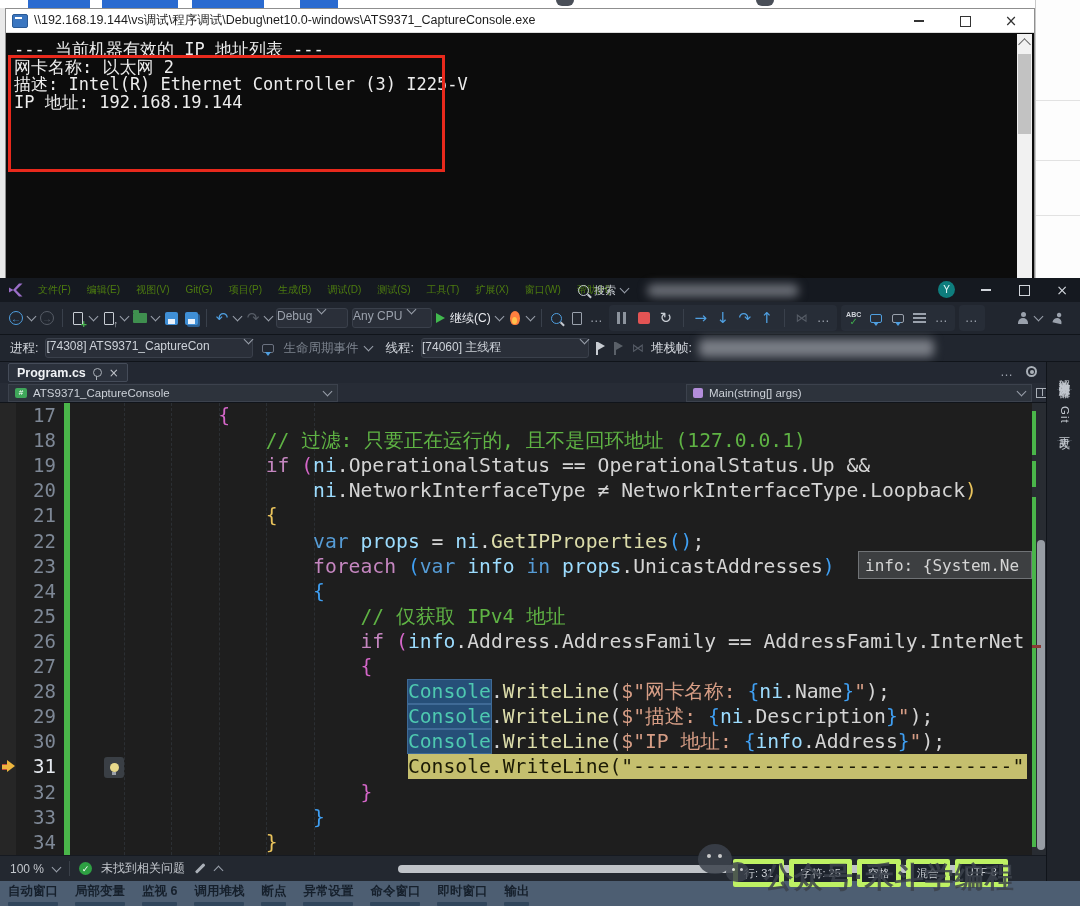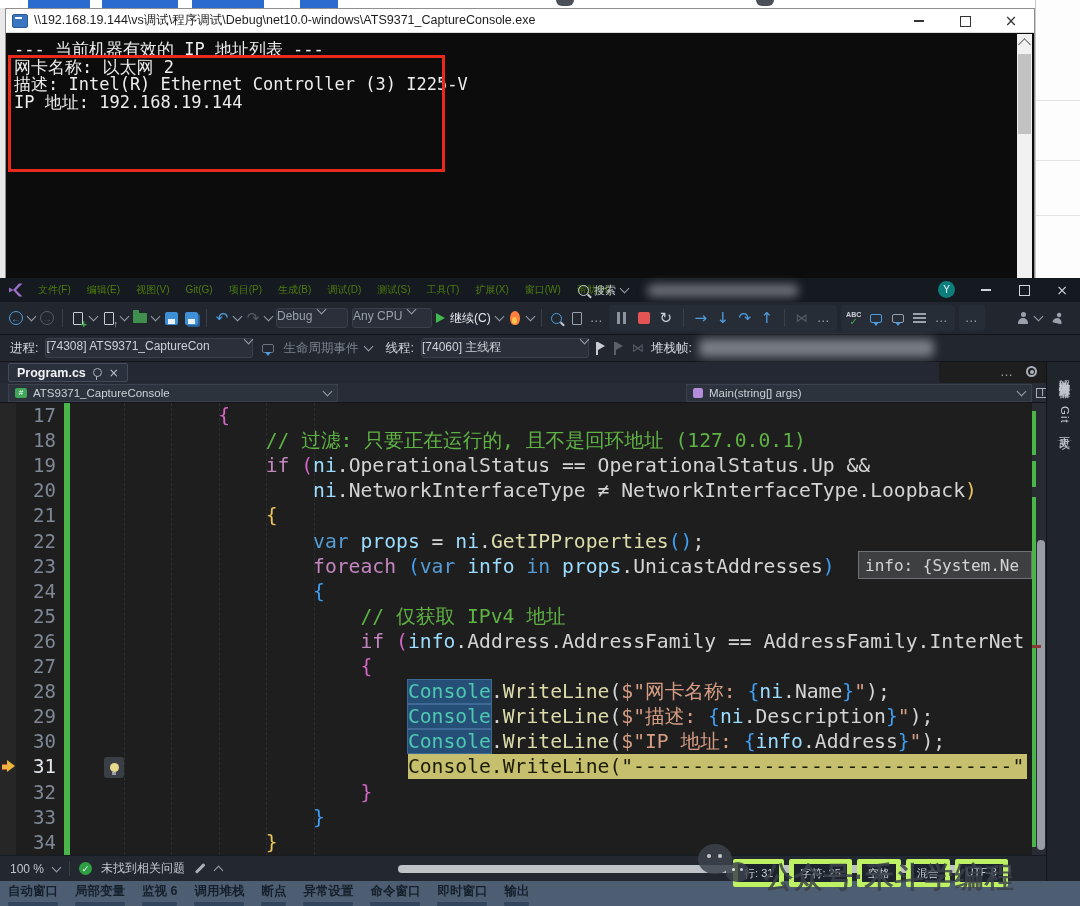--- a/index.html
+++ b/index.html
@@ -84,21 +84,21 @@
   #vs-debugbar{position:absolute;left:0;top:57px;width:1080px;height:27px;background:#21262f;display:flex;align-items:center;gap:7px;padding-left:10px;box-sizing:border-box;}
   .dbg-lbl{font-size:12.5px;color:#d5d9df;white-space:nowrap;}
   .dbg-lbl.dim{color:#7d848f;}
   .flagI{position:relative;width:11px;height:13px;}
   .flagI::before{content:"";position:absolute;left:0;top:0;width:1.6px;height:13px;background:#c8ccd2;}
   .flagI::after{content:"";position:absolute;left:2px;top:0;width:0;height:0;border-top:4px solid transparent;border-bottom:4px solid transparent;border-left:7px solid #c8ccd2;}
   .flagI.dim::before{background:#5a6068;}
   .flagI.dim::after{border-left-color:#5a6068;}
   #stack-blur{position:relative;top:0;width:235px;height:18px;background:#7a7e86;border-radius:5px;filter:blur(5px);}
   
-  #vs-tabrow{position:absolute;left:0;top:84px;width:895px;height:21px;background:#232832;padding-left:44px;}
+  #vs-tabrow{position:absolute;left:0;top:84px;width:1080px;height:21px;background:#232832;}
   #doc-tab{position:absolute;left:8px;top:1px;height:19px;background:#2b313c;border:1px solid #454c59;border-radius:2px;display:flex;align-items:center;gap:7px;padding:0 8px;box-sizing:border-box;}
   #doc-tab-label{font-size:12.5px;font-weight:bold;color:#f0f2f5;white-space:nowrap;}
   .pin{width:7px;height:7px;border:1.4px solid #aab0b8;border-radius:50%;position:relative;}
   .pin::after{content:"";position:absolute;left:2.2px;top:7px;width:1.4px;height:4px;background:#aab0b8;}
   .tab-x{font-size:12px;color:#c0c4cb;font-family:"DejaVu Sans",sans-serif;}
   .gear{width:11px;height:11px;border:2px solid #aab0b8;border-radius:50%;position:relative;box-sizing:border-box;}
   .gear::after{content:"";position:absolute;inset:1.5px;background:#aab0b8;border-radius:50%;}
   
   #vs-navbar{position:absolute;left:0;top:105px;width:1080px;height:20px;background:#272c36;}
   .nav-dd{position:absolute;top:1px;height:18px;background:#2d333c;border:1px solid #3c424d;display:flex;align-items:center;gap:6px;padding:0 6px;box-sizing:border-box;}

